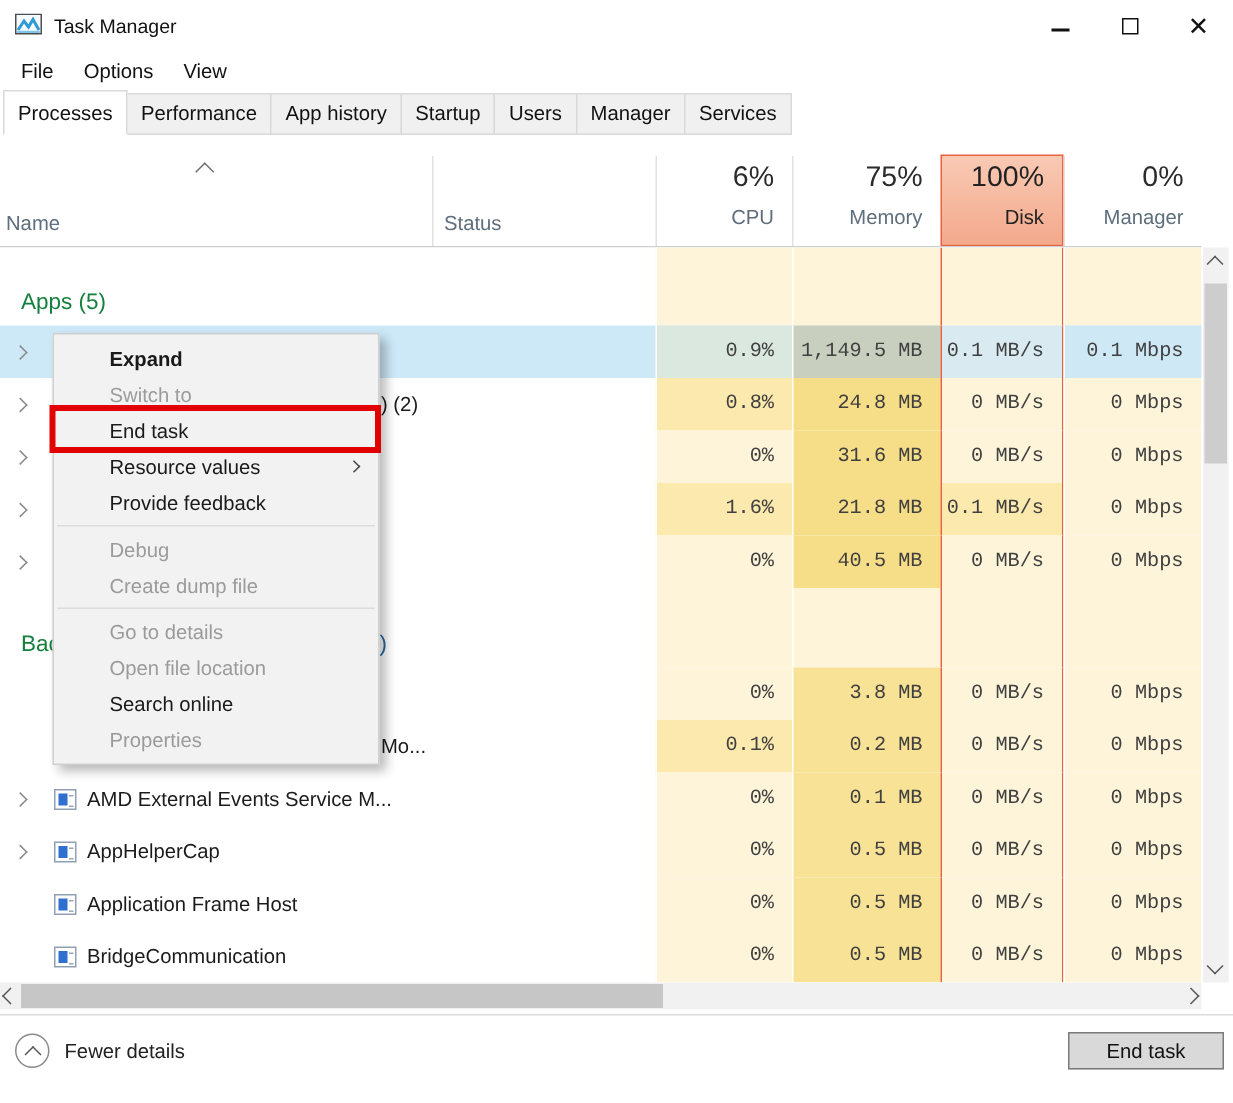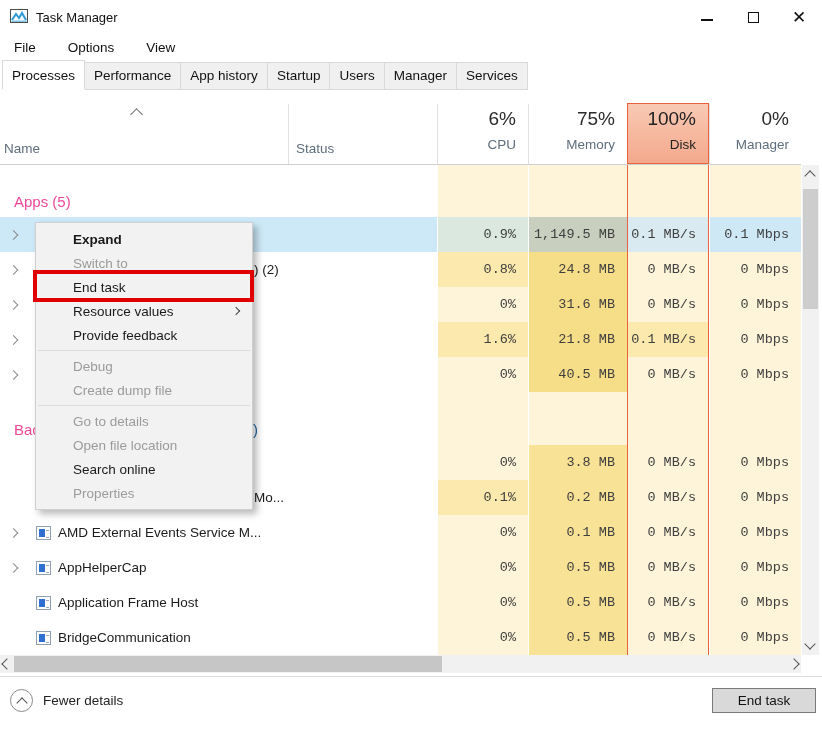--- a/index.html
+++ b/index.html
@@ -14,21 +14,21 @@
   .titlebar{display:flex; align-items:center; height:34px; padding-left:10px;}
   .app-icon{width:18px; height:16px; margin-right:8px;}
   .title-text{font-size:13px; color:#111;}
   .win-controls{margin-left:auto; display:flex; height:34px;}
   .win-btn{width:46px; height:34px; display:flex; align-items:center; justify-content:center; color:#111;}
   .glyph-min{width:12px; height:1.5px; background:#111; margin-top:6px;}
   .glyph-max{width:11px; height:11px; border:1.5px solid #111;}
   .glyph-close{font-size:17px; line-height:1; font-weight:400;}
 
   
-  .menubar{display:flex; gap:14px; height:26px; align-items:center; padding-left:5px;}
+  .menubar{display:flex; gap:2px; height:26px; align-items:center; padding-left:5px;}
   .menu-item{padding:4px 9px; font-size:13.5px; color:#111;}
 
   
   .tabs{display:flex; align-items:flex-end; height:30px; padding-left:2px; position:relative;}
   .tab{border:1px solid var(--border); border-bottom:1px solid var(--border); background:#f0f0f0; padding:5px 9px 6px; font-size:13.5px; margin-right:-1px; position:relative; color:#111;}
   .tab.active{background:#fff; border-bottom:1px solid #fff; z-index:2; padding-top:7px;}
 
   
   .table-header{position:absolute; left:0; top:92px; width:801px; height:73px; border-bottom:1px solid #cfcfcf; background:#fff;}
   .th-name{position:absolute; left:4px; bottom:8px; color:#5f6e7d; font-size:13.5px;}
@@ -42,21 +42,21 @@
   .stat-head.hot .pct,.stat-head.hot .lbl{color:#222;}
 
   
   .table-body{position:absolute; left:0; top:165px; width:801px; height:490px; overflow:hidden; background:#fff;}
   .row{display:flex; width:801px;}
   .cell-left{width:437px; position:relative; display:flex; align-items:center;}
   .cell{display:flex; align-items:center; justify-content:flex-end; padding-right:12px; font-size:13.5px; color:#404040; border-left:1px solid #fff;font-family:Liberation Mono, monospace;}
   .c-cpu{width:91px;} .c-mem{width:99px;} .c-net{width:92px;}
   .c-disk{width:82px; border-left:1px solid var(--diskline); border-right:1px solid var(--diskline);}
   .h0{background:#fdf4d9;} .h1{background:#fbe9ad;} .h2{background:#f8e295;} .h3{background:#f6dd87;}
-  .row.group .group-label{position:absolute; left:14px; bottom:7px; font-size:15px; color:#ec4899;}
+  .row.group .group-label{position:absolute; left:14px; bottom:7px; font-size:15px; color:#15803d;}
   .row.group .group-frag-right{position:absolute; left:253px; bottom:7px; font-size:15px; color:#2368a2;}
   .row.sel{background:#cde9f8;}
   .row.sel .c-cpu{background:#dae8e0;}
   .row.sel .c-mem{background:#c9cfbe;}
   .row.sel .c-disk{background:#d9ebf1;}
   .row.sel .c-net{background:#cfe8f6;}
   .chev{position:absolute; left:10px; top:50%; width:7px; height:7px; border-left:1.4px solid #8a8a8a; border-bottom:1.4px solid #8a8a8a; transform:translateY(-50%) rotate(-135deg);}
   .pname{position:absolute; left:58px; white-space:nowrap; font-size:13.5px; color:#1b1b1b;}
   .pfrag{position:absolute; left:254px; white-space:nowrap; font-size:13.5px; color:#1b1b1b;}
   .ic{position:absolute; left:36px; width:15px; height:14px;}

